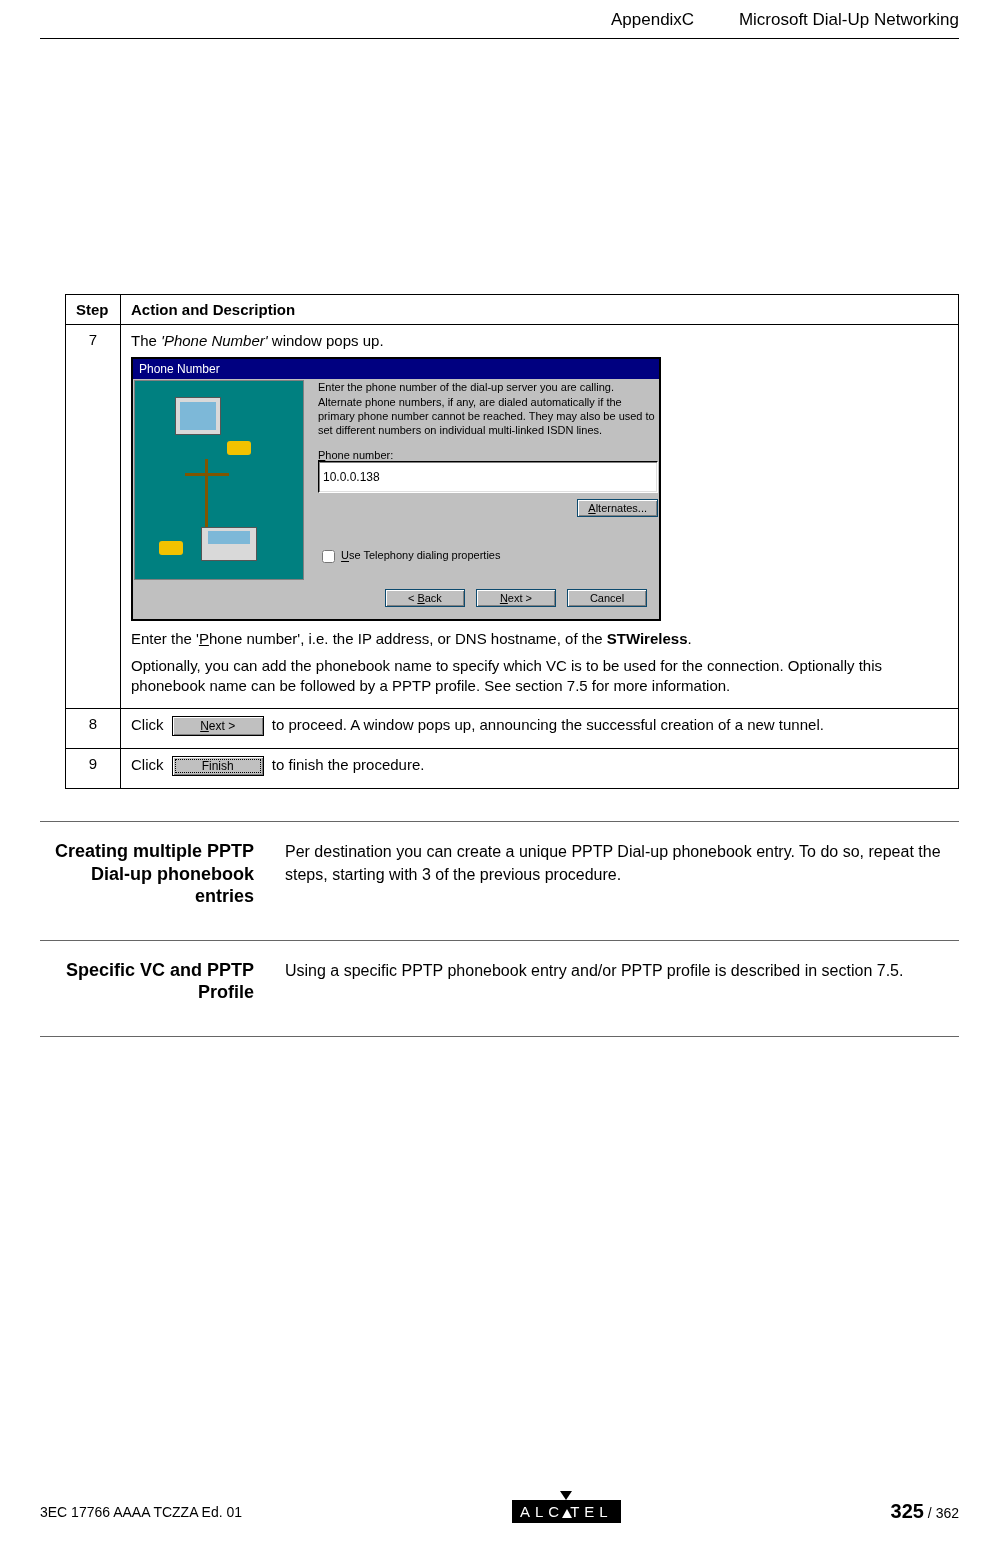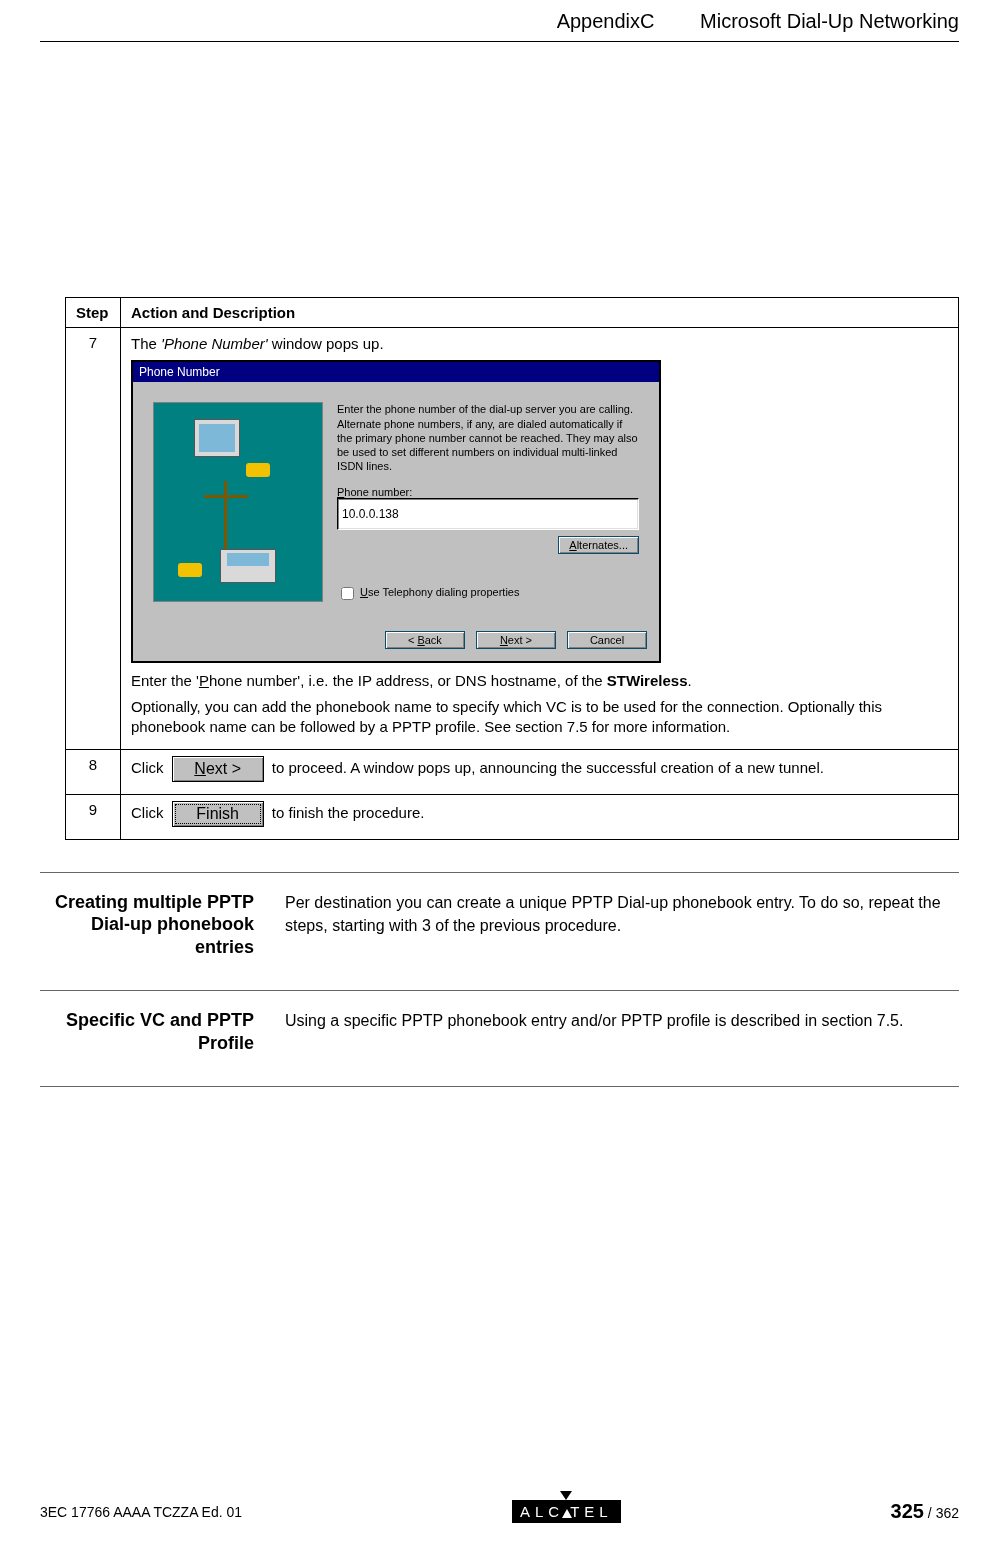--- a/index.html
+++ b/index.html
@@ -16,21 +16,21 @@
     width: 999px;
     min-height: 1543px;
     padding: 0 40px;
     position: relative;
   }
   .header {
     text-align: right;
     padding-top: 10px;
     padding-bottom: 8px;
     border-bottom: 1px solid #000;
-    font-size: 20px;
+    font-size: 17px;
   }
   .header span { display: inline-block; }
   .header .appendix { margin-right: 40px; }
   .content-wrap {
     margin-top: 35px;
     display: flex;
     flex-direction: column;
   }
   .left-col {
     width: 220px;
@@ -75,21 +75,21 @@
   }
   .win-title {
     background: #000080;
     color: #fff;
     font-weight: normal;
     padding: 3px 6px;
     font-size: 12px;
   }
   .win-body {
     display: flex;
-    padding: 20px;
+    padding: 1px;
     justify-content: space-between;
   }
   .win-art {
     width: 170px; height: 200px;
     background: #008080;
     border: 1px solid #808080;
     position: relative;
     flex: 0 0 170px;
   }
   .win-art .monitor {
@@ -148,21 +148,21 @@
   .inline-btn {
     display:inline-block;
     vertical-align: middle;
     min-width: 92px;
     padding: 1px 10px;
     text-align: center;
     background: #c0c0c0;
     border: 1px solid #000;
     box-shadow: inset 1px 1px 0 #fff, inset -1px -1px 0 #808080;
     font-family: "MS Sans Serif", Tahoma, Arial, sans-serif;
-    font-size: 16px;
+    font-size: 12px;
     margin: 0 4px;
   }
   .inline-btn.focus { outline: 1px dotted #000; outline-offset: -4px; }
 
   .section-rule {
     border: none;
     border-top: 1px solid #666;
     margin: 32px 0 18px 0;
   }
   .section {

